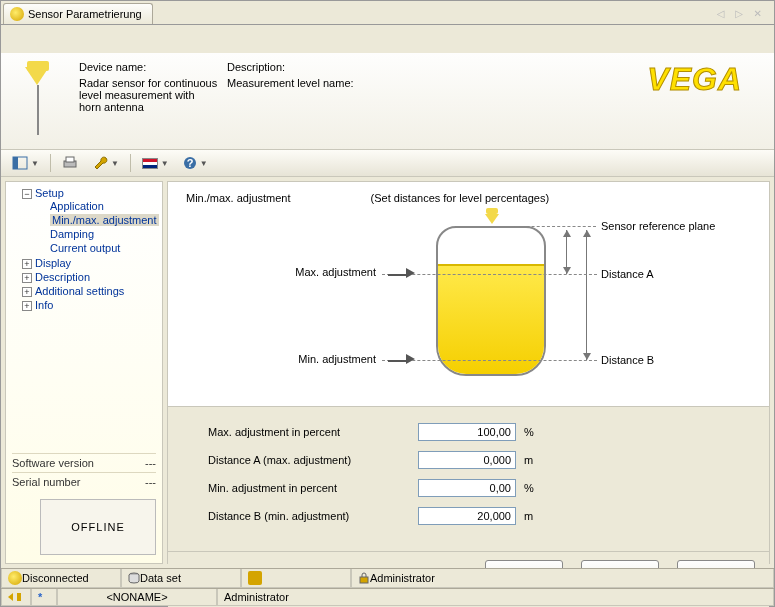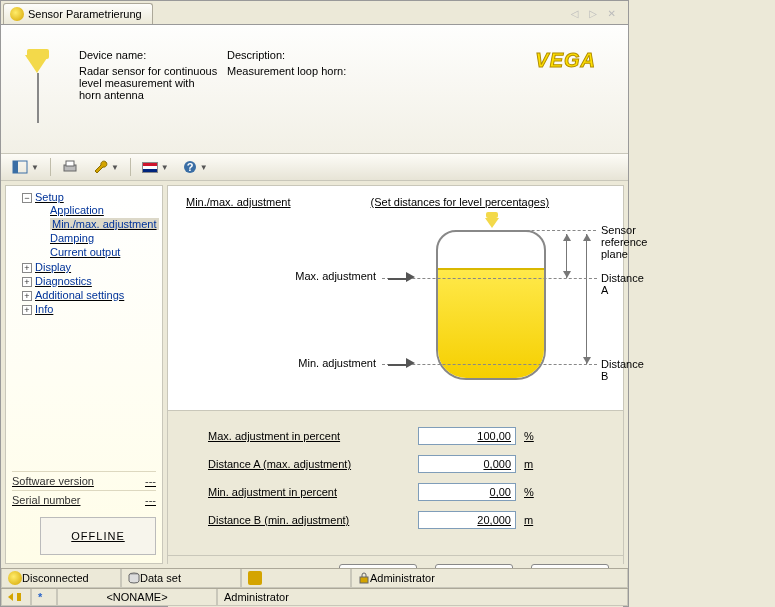--- a/index.html
+++ b/index.html
@@ -1,42 +1,42 @@
 <!DOCTYPE html>
 <html><head>
 <meta charset="utf-8">
 <style>
 * { box-sizing: border-box; margin: 0; padding: 0; font-family: Tahoma, Arial, sans-serif; font-size: 11px; }
 body { background: #ece9d8; width: 775px; height: 607px; overflow: hidden; }
-.window { border: 1px solid #999; background: #ece9d8; width: 629px; height: 607px; display: flex; flex-direction: column; }
+.window { border: 1px solid #999; background: #ece9d8; width: 775px; height: 607px; display: flex; flex-direction: column; }
 .tabbar { background: #ece9d8; padding: 2px 2px 0 2px; border-bottom: 1px solid #999; display: flex; align-items: center; }
 .tab { background: linear-gradient(#fdfdfb,#ece9d8); border: 1px solid #aca899; border-bottom: none; border-radius: 3px 3px 0 0; padding: 3px 10px 3px 6px; display: flex; align-items: center; gap: 4px; }
 .winctrls { margin-left: auto; color: #bbb; font-size: 10px; padding-right: 6px; letter-spacing: 4px; }
-.header { background: linear-gradient(#fefefd,#f2f0e6); border-bottom: 1px solid #c9c7ba; padding: 24px 12px; display: flex; gap: 16px; align-items: flex-start; }
+.header { background: linear-gradient(#fefefd,#f2f0e6); border-bottom: 1px solid #c9c7ba; padding: 8px 12px; display: flex; gap: 16px; align-items: flex-start; margin-top: 28px; }
 .sensorimg { width: 50px; height: 80px; position: relative; }
 .sensorimg .cone { width:0;height:0;border-left:12px solid transparent;border-right:12px solid transparent;border-top:18px solid #f3d94a;position:absolute;top:6px;left:12px;}
 .sensorimg .head { width:22px;height:10px;background:#f3d94a;position:absolute;top:0;left:14px;border-radius:2px;}
 .sensorimg .pole { width:2px;height:50px;background:#888;position:absolute;top:24px;left:24px;}
 .kv { display:grid; grid-template-columns: 140px auto; row-gap: 4px; column-gap: 8px; }
-.logo { margin-left:auto; font-family: Arial Black, sans-serif; font-size: 20px; font-weight: 900; color:#ffe000; -webkit-text-stroke: 1px #b28e00; letter-spacing: 1px; padding-right: 20px; font-style: italic;}
+.logo { margin-left:auto; font-family: Arial Black, sans-serif; font-size: 32px; font-weight: 900; color:#ffe000; -webkit-text-stroke: 1px #b28e00; letter-spacing: 1px; padding-right: 20px; font-style: italic;}
 .toolbar { background: linear-gradient(#fdfcf7,#e7e4d6); border-bottom: 1px solid #c9c7ba; padding: 3px 6px; display: flex; gap: 4px; align-items: center; }
 .tbtn { padding:2px 4px; border:1px solid transparent; border-radius:2px; display:flex; align-items:center; gap:2px; cursor:pointer; }
 .dd { font-size:8px; color:#555; margin-left:1px;}
 .flag { width:16px; height:11px; background:linear-gradient(#cf142b 33%,#fff 33% 66%,#00247d 66%); border:1px solid #888;}
-.main { flex:1; display:flex; gap:4px; padding:4px; min-height:0;text-decoration:underline; }
+.main { flex:1; display:flex; gap:4px; padding:4px; min-height:0; }
 .tree { width:158px; background:linear-gradient(#ffffff,#fffde8); border:1px solid #c9c7ba; padding:4px 2px; display:flex; flex-direction:column; }
 .tree ul { list-style:none; padding-left:14px; }
 .tree li { padding:1px 0; white-space:nowrap; color:#003399; }
 .tree .exp { display:inline-block; width:10px; height:10px; border:1px solid #888; text-align:center; line-height:8px; font-size:9px; margin-right:3px; color:#333; background:#fff; cursor:pointer;}
 .tree .noexp { display:inline-block; width:14px; }
 .tree li.sel > .lbl { background:#dcd8c8; padding:0 2px; }
 .tree .lbl { cursor:pointer; }
 .tree-bottom { margin-top:auto; padding:4px; }
 .tree-bottom .row { display:flex; justify-content:space-between; padding:3px 0; border-top:1px solid #ddd8c0; color:#333;align-items:flex-end;}
-.offline { border:1px solid #bbb; background:#f7f5ec; text-align:center; padding:12px 0; margin-top:8px; letter-spacing:1px;margin-left:28px;}
+.offline { border:1px solid #bbb; background:#f7f5ec; text-align:center; padding:21px 0; margin-top:8px; letter-spacing:1px;margin-left:28px;}
 .content { flex:1; background:#ece9d8; border:1px solid #c9c7ba; display:flex; flex-direction:column; }
 .ctop { background:#fff; flex:1; padding:10px 18px; }
 .ctitle { display:flex; gap:80px; margin-bottom:12px; }
 .diagram { position:relative; height:180px; margin:0 20px; }
 .lblcol { position:absolute; text-align:right; }
 .arrow { display:inline-block; }
 .arrowshape { display:inline-block; width:0;height:0;border-top:5px solid transparent;border-bottom:5px solid transparent;border-left:9px solid #555; }
 .arrowline { display:inline-block; width:18px;height:0;border-top:1px solid #555; border-bottom:1px solid #555; vertical-align:middle;}
 .tank { position:absolute; left:230px; top:10px; width:110px; height:150px; border:2px solid #888; border-radius:20px 20px 30px 30px; overflow:hidden; background:#fff;}
 .fill { position:absolute; bottom:0; left:0; right:0; height:110px; background:linear-gradient(#ffe94a,#f5cf00); border-top:2px solid #d9b800;}
@@ -78,21 +78,21 @@
   <div class="header">
     <div class="sensorimg">
       <div class="head"></div>
         <div class="cone"></div>
         <div class="pole"></div>
     </div>
     <div class="kv">
       <span>Device name:</span>
       <span>Description:</span>
       <span>Radar sensor for continuous level measurement with horn antenna</span>
-      <span>Measurement loop horn:</span>
+      <span>Measurement level name:</span>
     </div>
     <div class="logo">VEGA</div>
   </div>
 
   <div class="toolbar">
     <div class="tbtn">
       <svg width="16" height="14">
           <rect x="1" y="1" width="14" height="12" fill="none" stroke="#3a6ea5"></rect>
           <rect x="1" y="1" width="5" height="12" fill="#3a6ea5"></rect>
         </svg>
@@ -130,21 +130,21 @@
       <ul>
         <li><span class="exp">−</span><span class="lbl">Setup</span>
           <ul>
             <li><span class="noexp"></span><span class="lbl">Application</span></li>
             <li class="sel"><span class="noexp"></span><span class="lbl">Min./max. adjustment</span></li>
             <li><span class="noexp"></span><span class="lbl">Damping</span></li>
             <li><span class="noexp"></span><span class="lbl">Current output</span></li>
           </ul>
         </li>
         <li><span class="exp">+</span><span class="lbl">Display</span></li>
-        <li><span class="exp">+</span><span class="lbl">Diagnostics</span></li>
+        <li><span class="exp">+</span><span class="lbl">Description</span></li>
         <li><span class="exp">+</span><span class="lbl">Additional settings</span></li>
         <li><span class="exp">+</span><span class="lbl">Info</span></li>
       </ul>
       <div class="tree-bottom">
         <div class="row">
             <span>Software version</span>
             <span>---</span>
           </div>
         <div class="row">
             <span>Serial number</span>

